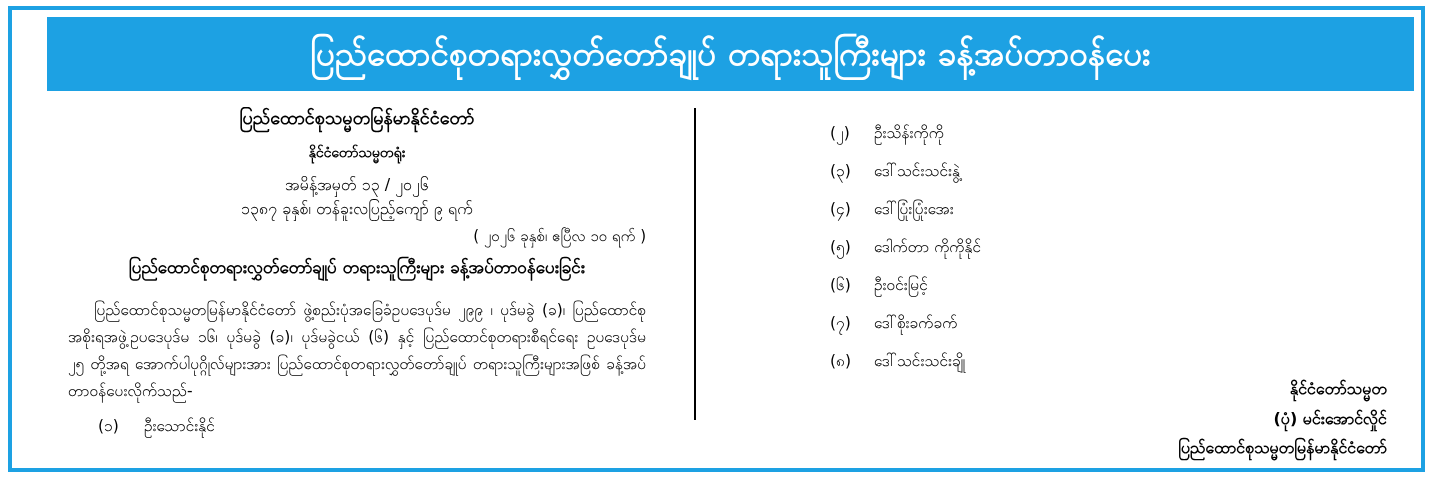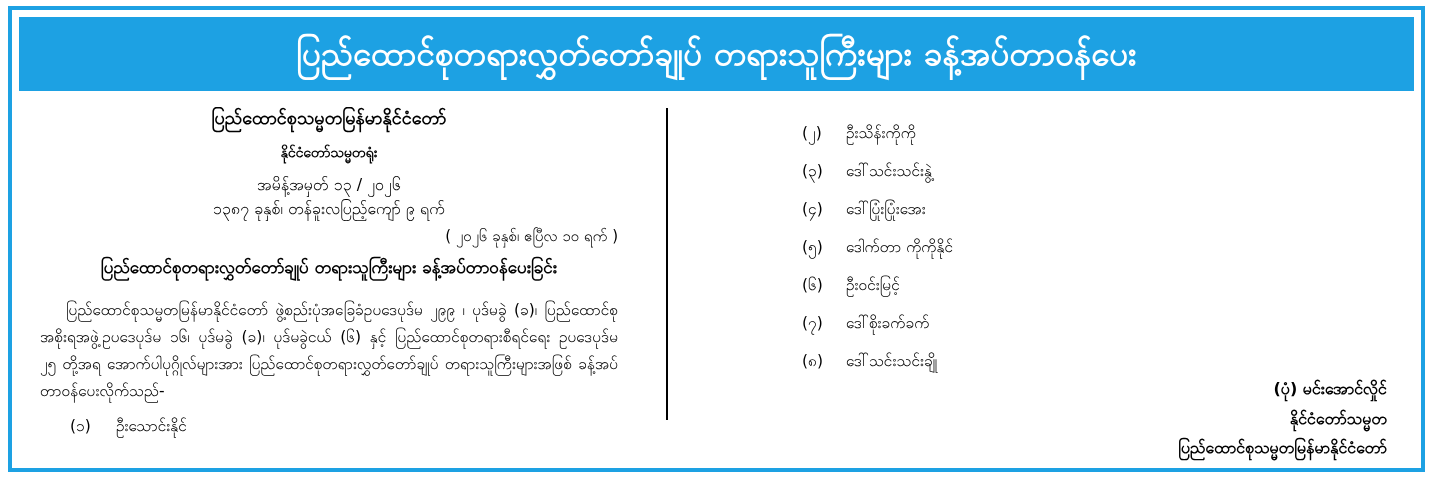--- a/index.html
+++ b/index.html
@@ -20,20 +20,21 @@
   }
   .outer-frame {
     position: absolute;
     left: 8px;
     top: 6px;
     right: 8px;
     bottom: 6px;
     border: 4px solid #1da1e3;
     box-sizing: border-box;
     background: #ffffff;
+    padding-left: 28px;
   }
   .banner {
     margin: 7px;
     background: #1da1e3;
     height: 74px;
     display: flex;
     align-items: center;
     justify-content: center;
     box-sizing: border-box;
   }
@@ -212,21 +213,21 @@
             <span class="list-num">(၇)</span>
             <span>ဒေါ်စိုးခက်ခက်</span>
           </div>
           <div class="list-row">
             <span class="list-num">(၈)</span>
             <span>ဒေါ်သင်းသင်းချို</span>
           </div>
         </div>
 
         <div class="sign-block">
+          <div>နိုင်ငံတော်သမ္မတ</div>
           <div>(ပုံ) မင်းအောင်လှိုင်</div>
-          <div>နိုင်ငံတော်သမ္မတ</div>
           <div>ပြည်ထောင်စုသမ္မတမြန်မာနိုင်ငံတော်</div>
         </div>
       </div>
 
     </div>
   </div>
 </div>
 
 </body></html>

